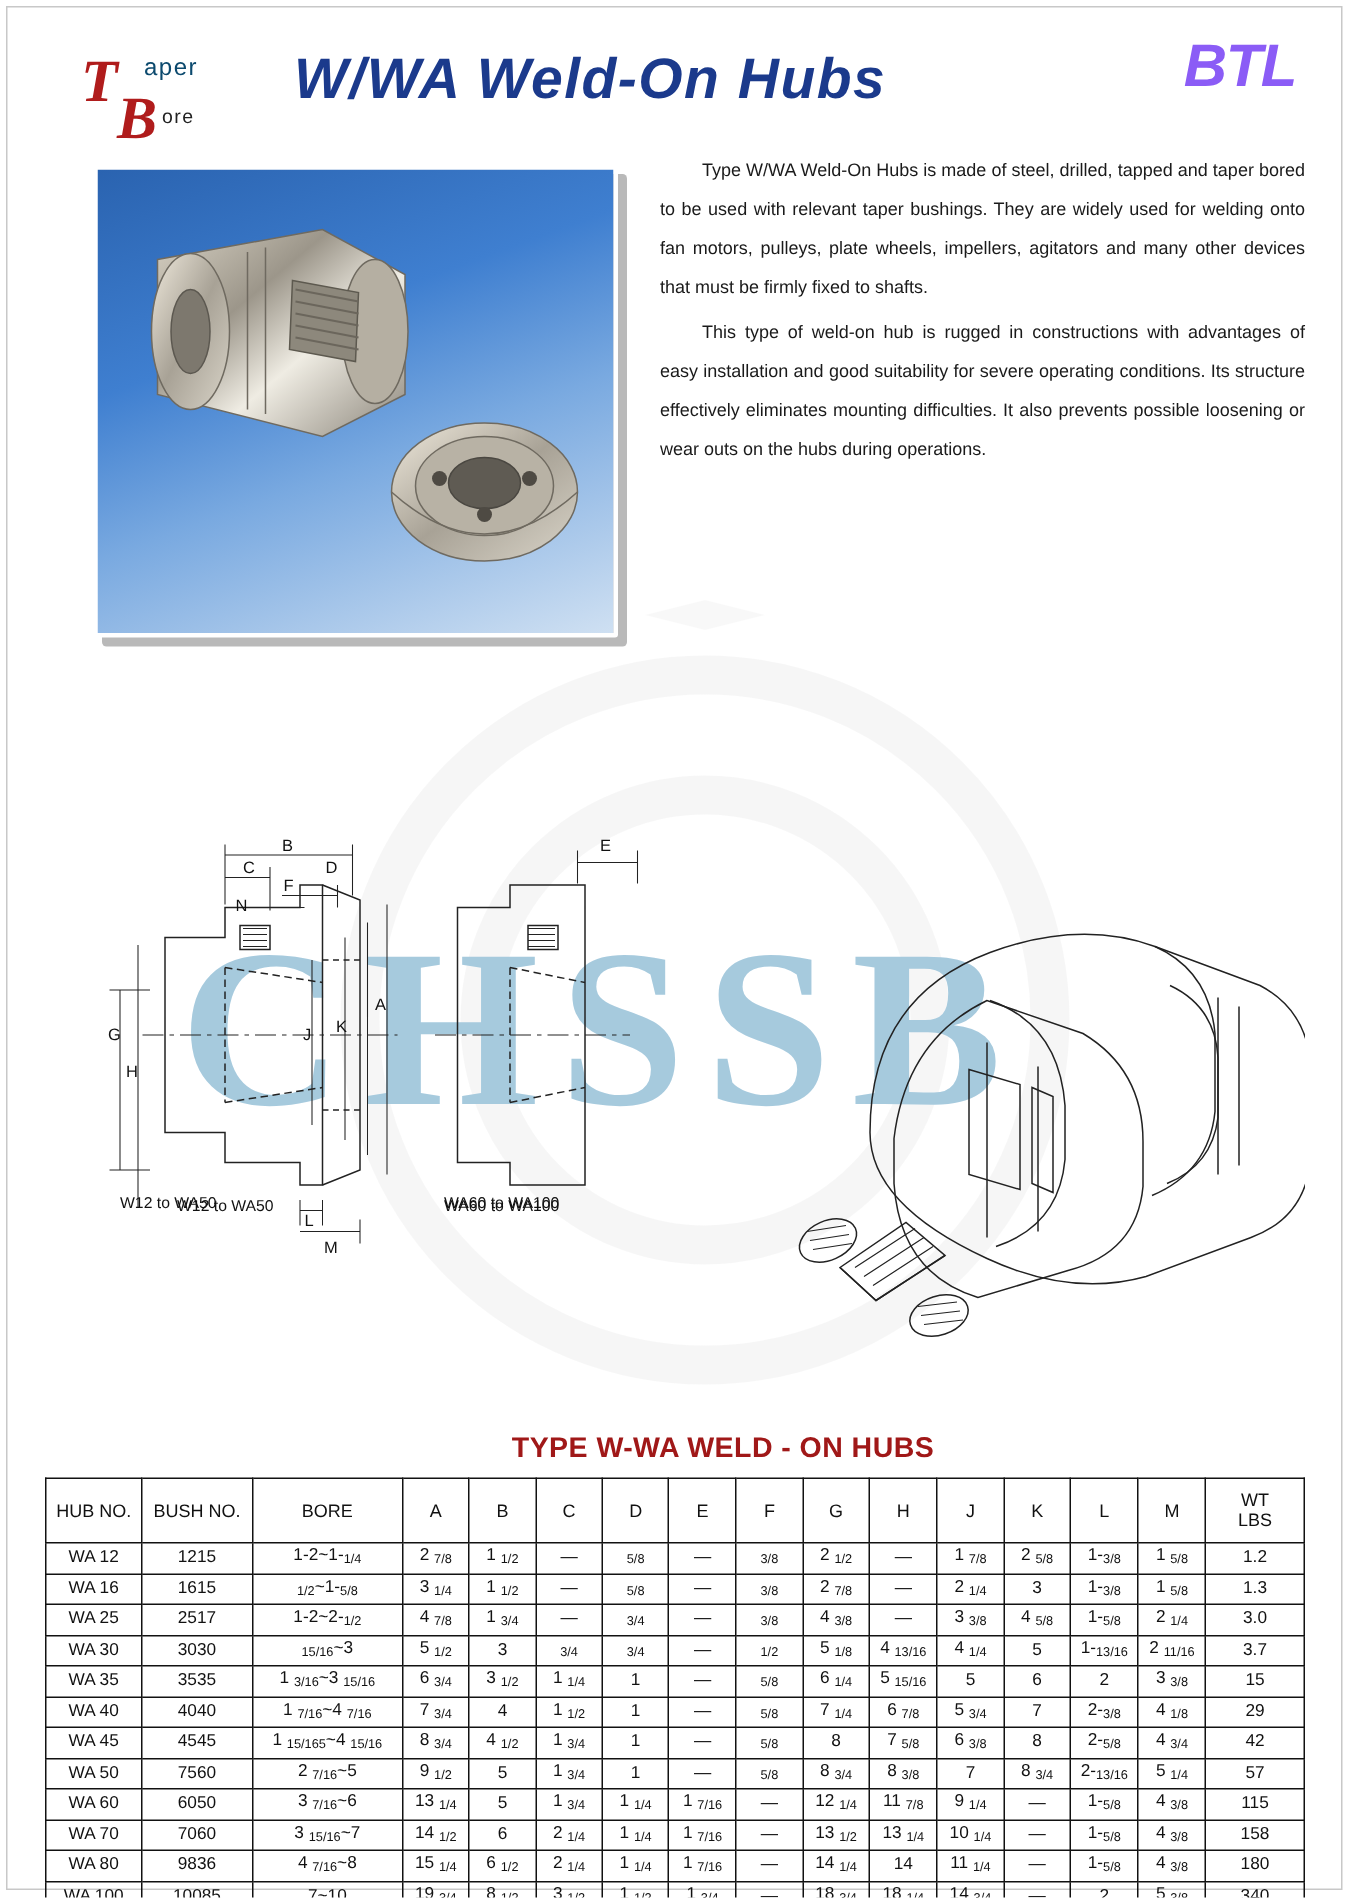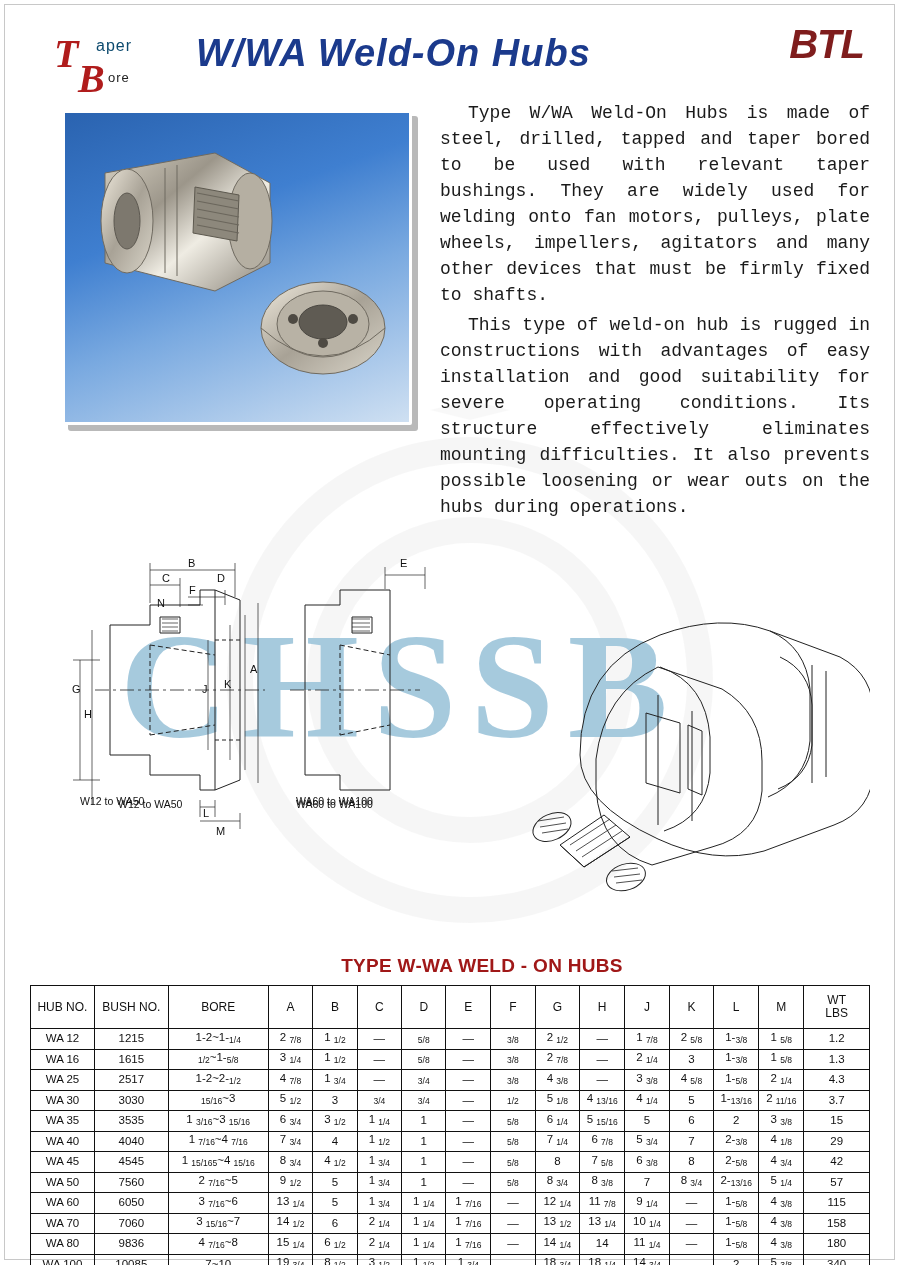--- a/index.html
+++ b/index.html
@@ -31,37 +31,37 @@
   .logo-tb .sm1{position:absolute;left:44px;top:9px;font-size:16px;color:#0c4a6e;letter-spacing:1px;}
   .logo-tb .sm2{position:absolute;left:56px;top:42px;font-size:13px;color:#222;letter-spacing:1px;}
   .main-title{
     position:absolute;left:196px;top:32px;
     font-family:"Liberation Sans",sans-serif;font-style:italic;font-weight:bold;
     font-size:38px;color:#1b3a8c;letter-spacing:1px;white-space:nowrap;text-align:right;
   }
   .btl{
     position:absolute;right:36px;top:22px;
     font-family:"Liberation Sans",sans-serif;font-style:italic;font-weight:bold;
-    font-size:40px;color:#7f1d1d;letter-spacing:-1px;
+    font-size:40px;color:#8b5cf6;letter-spacing:-1px;
   }
   
   .photo-shadow{
     position:absolute;left:68px;top:116px;width:350px;height:315px;
     background:#b9b9b9;border-radius:3px;
   }
   .photo{
     position:absolute;left:62px;top:110px;width:350px;height:315px;
     border:3px solid #ffffff;box-sizing:border-box;border-radius:2px;
     background:linear-gradient(160deg,#2a63b0 0%,#3f7fd0 35%,#79a9e0 60%,#cfe0f2 100%);
     overflow:hidden;
   }
   
   .body-text{
     position:absolute;left:440px;top:100px;width:430px;
-    font-size:18px;line-height:26px;color:#1a1a1a;text-align:justify;font-family:Liberation Mono, monospace;
+    font-size:12px;line-height:26px;color:#1a1a1a;text-align:justify;
   }
   .body-text p{margin:0 0 0 0;}
   .body-text p+p{margin-top:4px;}
   .indent{display:inline-block;width:28px;}
   
   .drawing{position:absolute;left:40px;top:545px;width:830px;height:370px;}
   .dim-label{font-size:11px;font-family:"Liberation Sans",sans-serif;fill:#111;}
   .cap{font-size:10.5px;}
   
   .table-title{
@@ -348,21 +348,21 @@
         <td>—</td>
         <td><sub>3/4</sub></td>
         <td>—</td>
         <td><sub>3/8</sub></td>
         <td>4 <sub>3/8</sub></td>
         <td>—</td>
         <td>3 <sub>3/8</sub></td>
         <td>4 <sub>5/8</sub></td>
         <td>1-<sub>5/8</sub></td>
         <td>2 <sub>1/4</sub></td>
-        <td>4.3</td>
+        <td>3.0</td>
       </tr>
       <tr>
         <td>WA 30</td>
         <td>3030</td>
         <td><sub>15/16</sub>~3</td>
         <td>5 <sub>1/2</sub></td>
         <td>3</td>
         <td><sub>3/4</sub></td>
         <td><sub>3/4</sub></td>
         <td>—</td>

